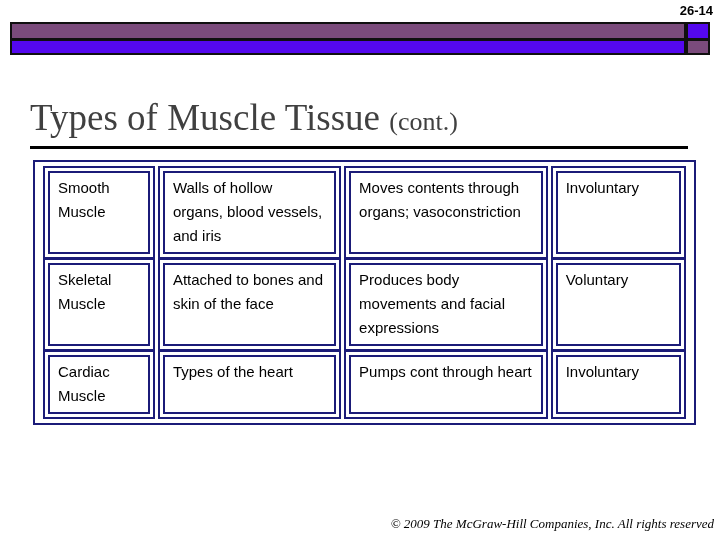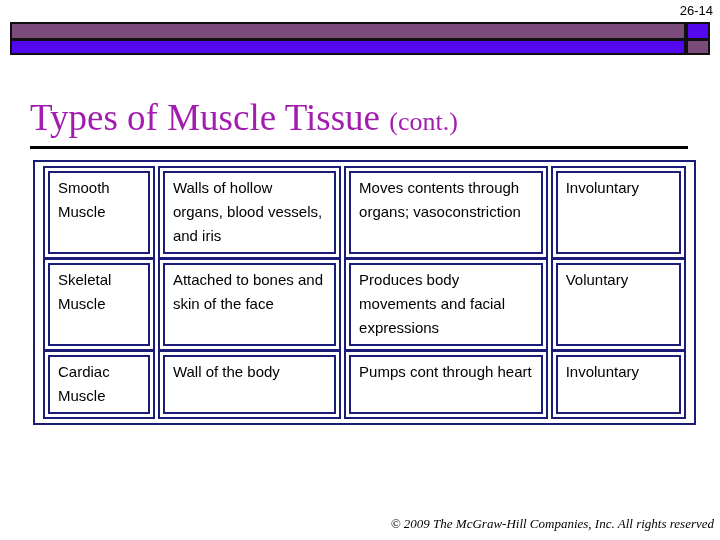--- a/index.html
+++ b/index.html
@@ -8,21 +8,21 @@
     background:#ffffff;
     position:relative;
     overflow:hidden;
     font-family:"Liberation Sans", sans-serif;
     color:#000;
   }
 
   
   .slide-number{
     position:absolute;top:3px;right:7px;
-    font-size:13px;font-weight:normal;letter-spacing:0px;
+    font-size:13px;font-weight:bold;letter-spacing:0px;
   }
 
   
   .banner{position:absolute;left:10px;top:22px;width:700px;}
   .banner-row{display:flex;}
   .banner-bar{box-sizing:border-box;border:2px solid #101010;}
   .banner-row-top .banner-bar{height:18px;}
   .banner-row-bottom .banner-bar{height:15px;border-top-width:1px;}
   .banner-main{flex:1;margin-right:0;}
   .banner-cap{width:24px;border-left-width:2px;}
@@ -96,21 +96,21 @@
   <div class="banner-row banner-row-top">
     <div class="banner-bar banner-main" style="background:#7B4B7C;"></div>
     <div class="banner-bar banner-cap" style="background:#5408EE;"></div>
   </div>
   <div class="banner-row banner-row-bottom">
     <div class="banner-bar banner-main" style="background:#5408EE;"></div>
     <div class="banner-bar banner-cap" style="background:#7B4B7C;"></div>
   </div>
 </div>
 
-<div class="title" style="color:#a21caf;">
+<div class="title" style="color:#404040;">
   <span>Types of Muscle Tissue </span><span class="cont">(cont.)</span>
 </div>
 <div class="title-rule"></div>
 
 <div class="table-wrap">
   <table class="muscle-table">
     <colgroup>
         <col class="c1">
         <col class="c2">
         <col class="c3">
@@ -124,21 +124,21 @@
       <td>Involuntary</td>
     </tr>
     <tr class="row-tall">
       <td>Skeletal Muscle</td>
       <td>Attached to bones and skin of the face</td>
       <td>Produces body movements and facial expressions</td>
       <td>Voluntary</td>
     </tr>
     <tr class="row-short">
       <td>Cardiac Muscle</td>
-      <td>Wall of the body</td>
+      <td>Types of the heart</td>
       <td>Pumps cont through heart</td>
       <td>Involuntary</td>
     </tr>
   </tbody>
     </table>
 </div>
 
 <div class="footer">© 2009 The McGraw-Hill Companies, Inc. All rights reserved</div>
 
 </body></html>

